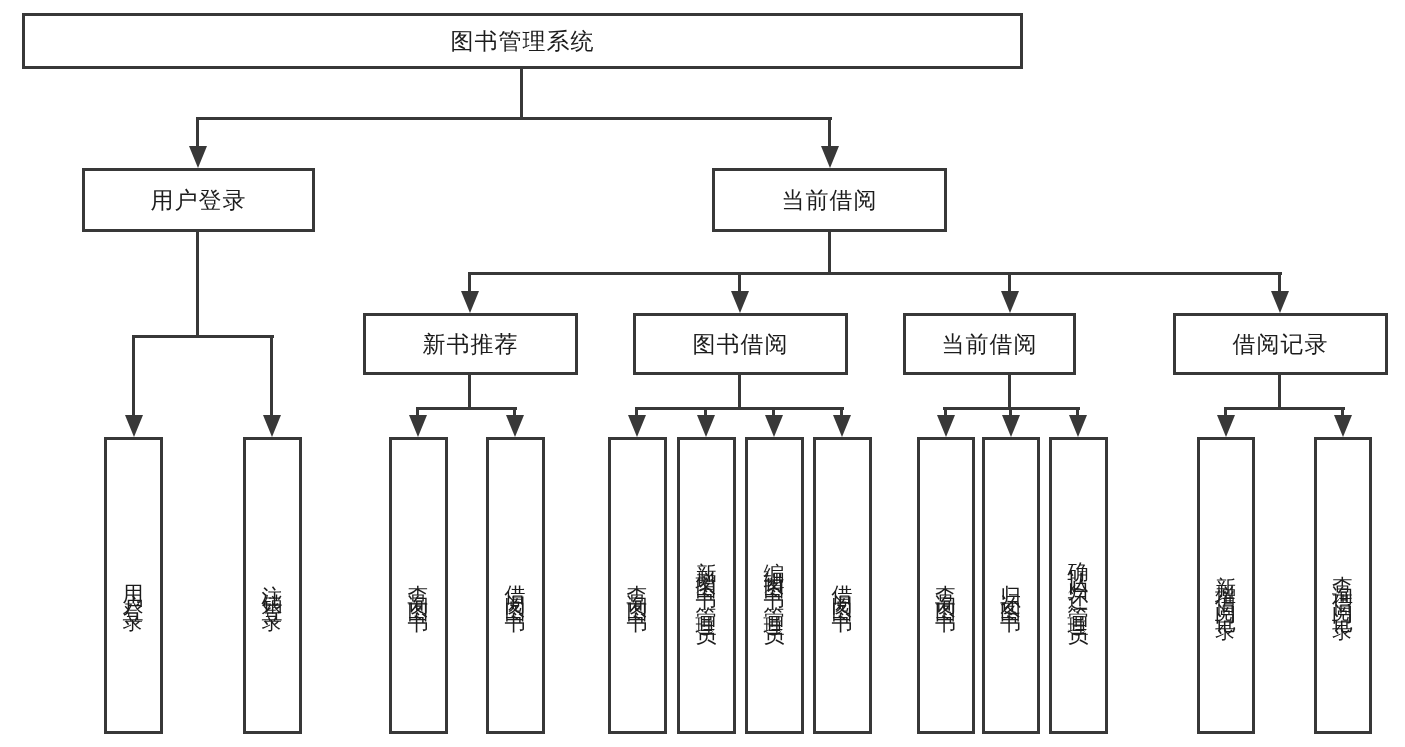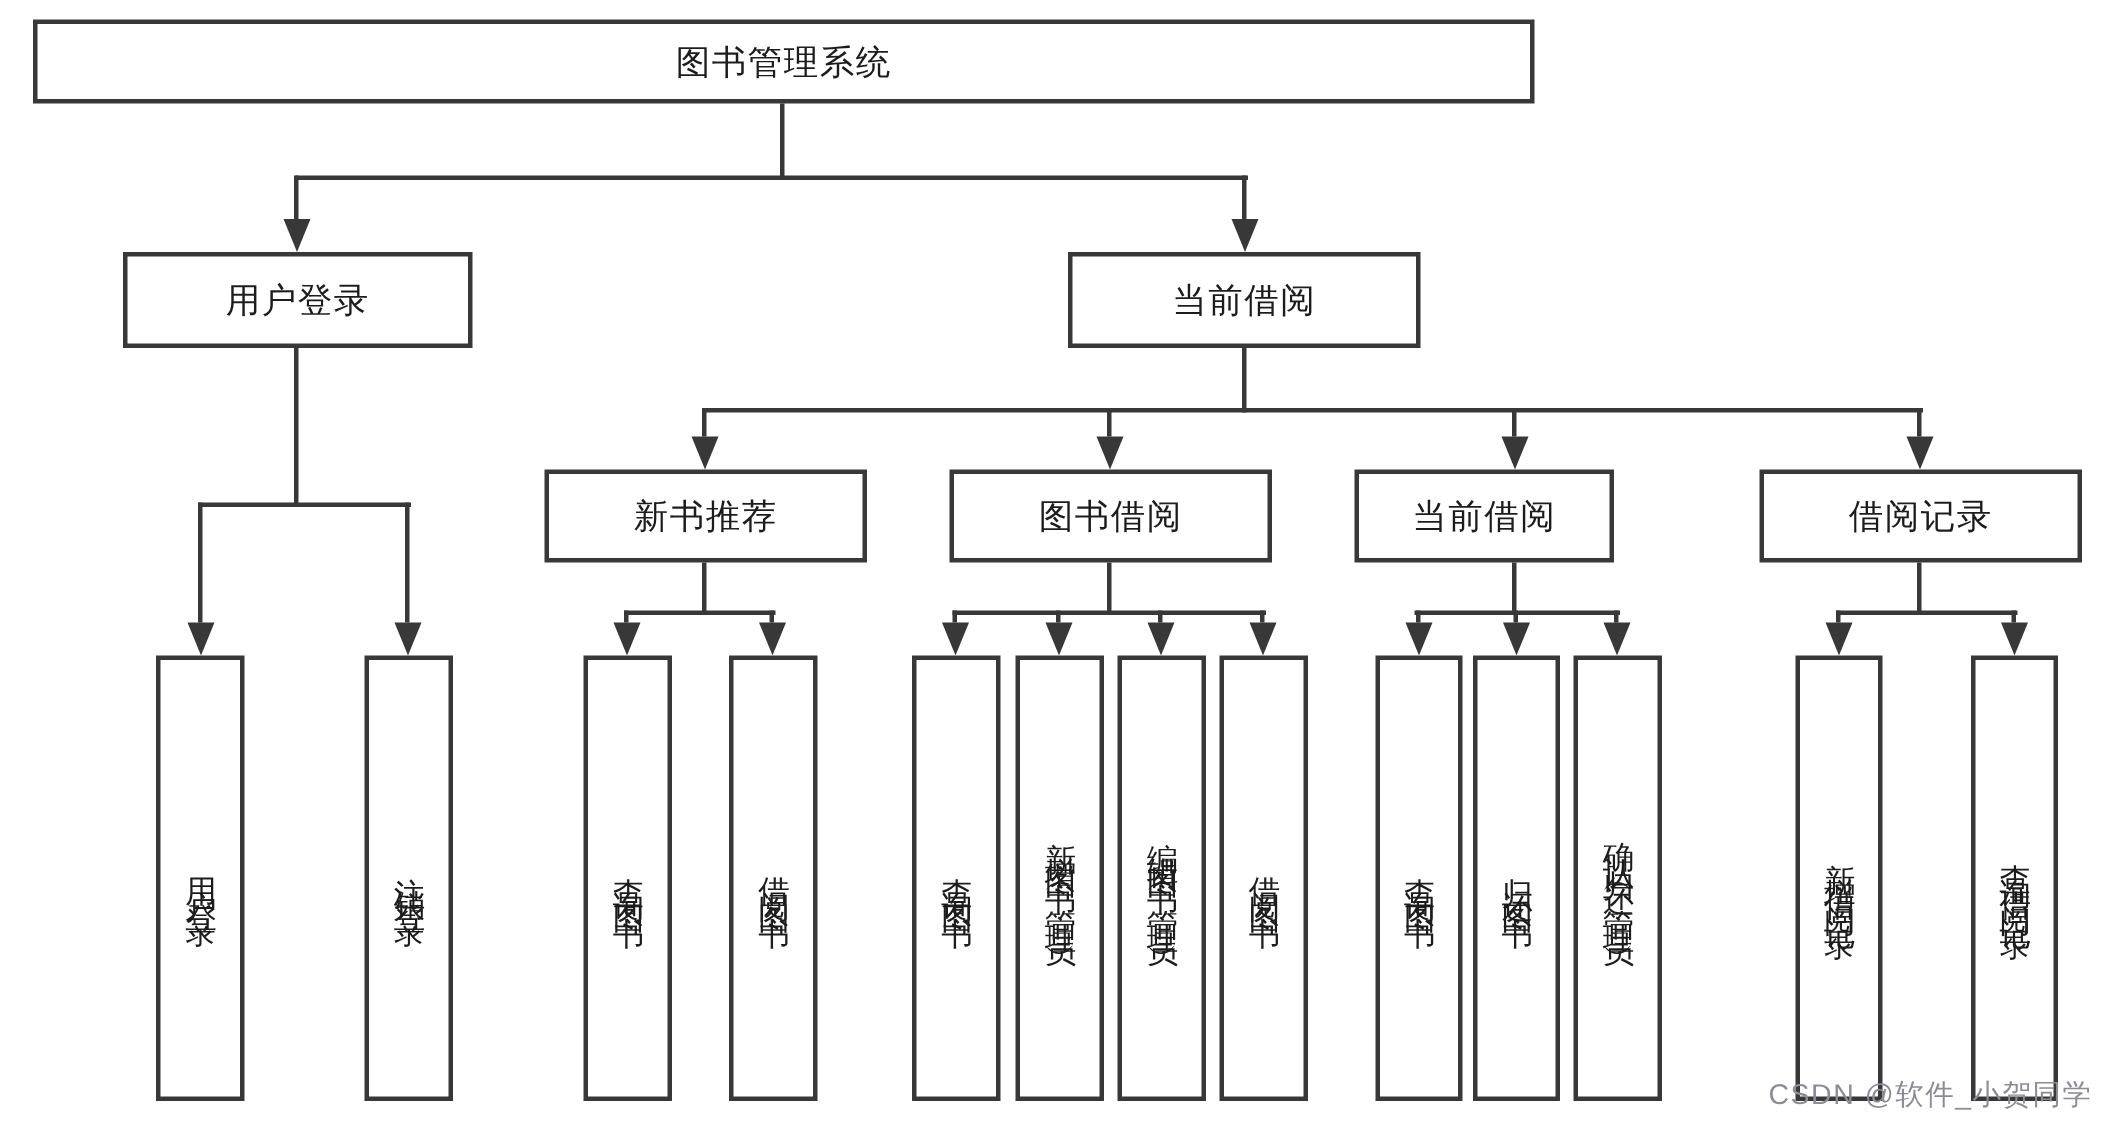--- a/index.html
+++ b/index.html
@@ -218,15 +218,14 @@
     <span>确认归还（管理员）</span>
   </div>
 
   <div class="box vbox" style="left:1197px;top:437px;width:58px;height:297px">
     <span>新增借阅记录</span>
   </div>
   <div class="box vbox" style="left:1314px;top:437px;width:58px;height:297px">
     <span>查询借阅记录</span>
   </div>
 
-  <div class="watermark">CSDN @软件_小贺同学</div>
 
 </div>
 
 </body></html>

